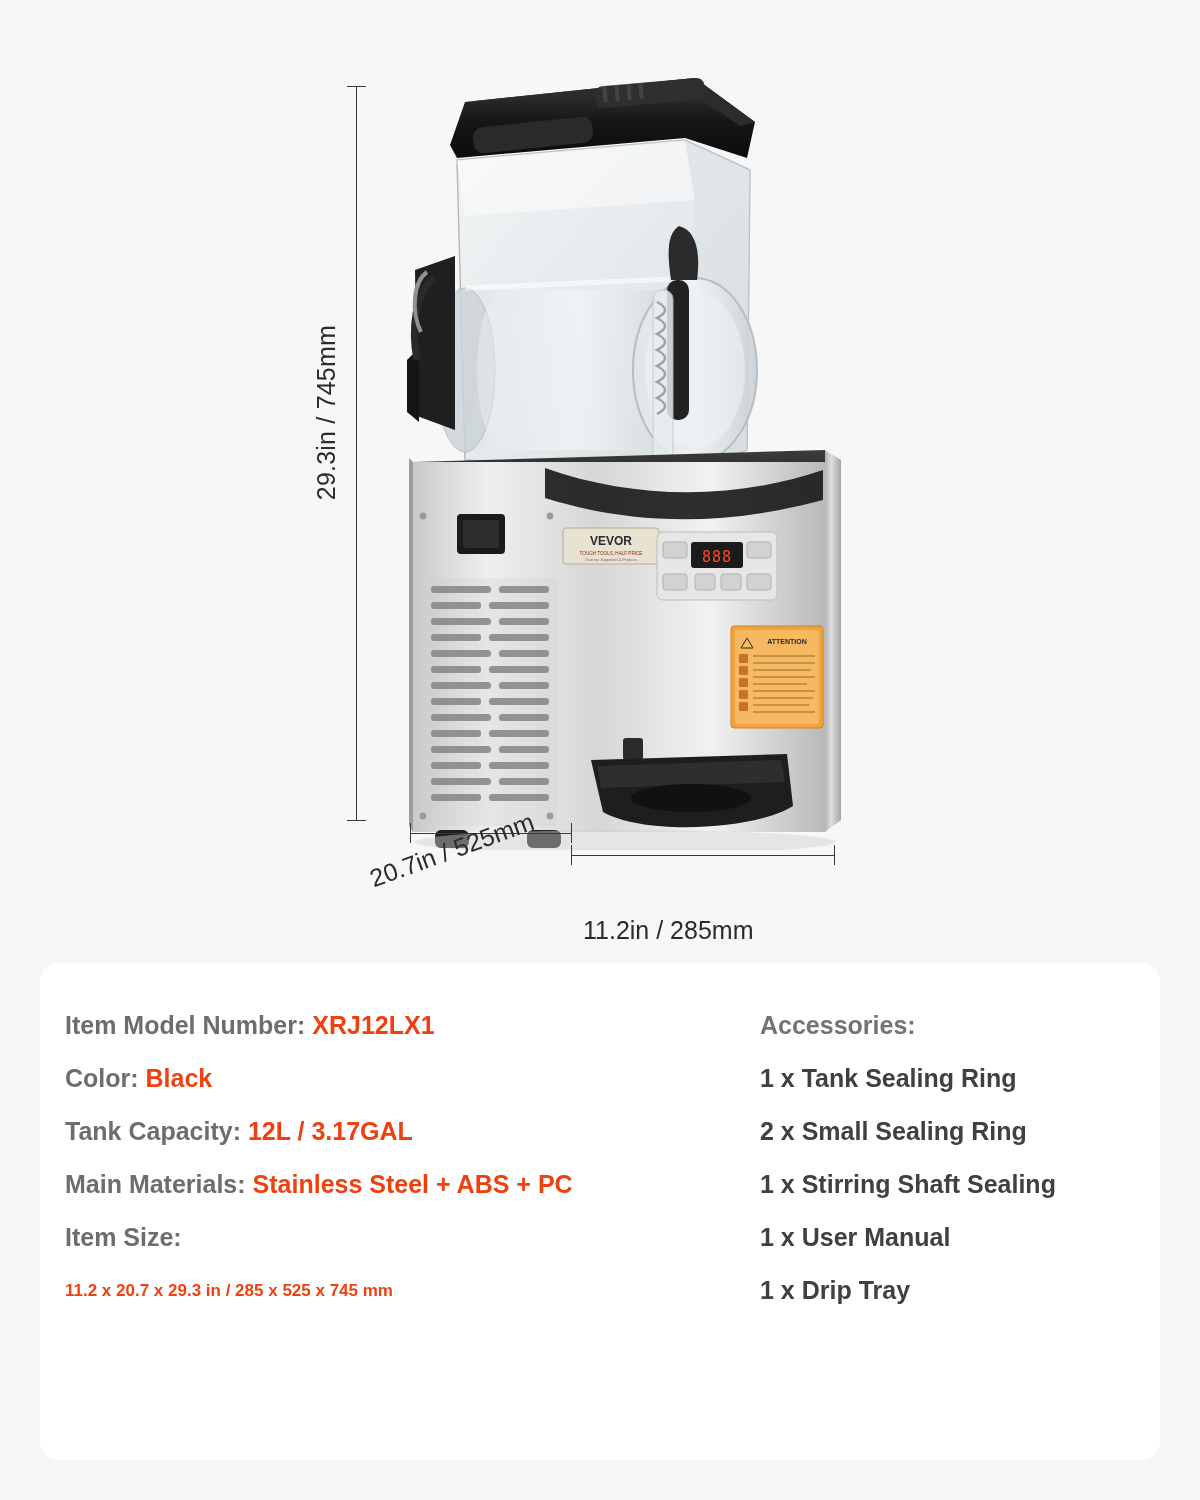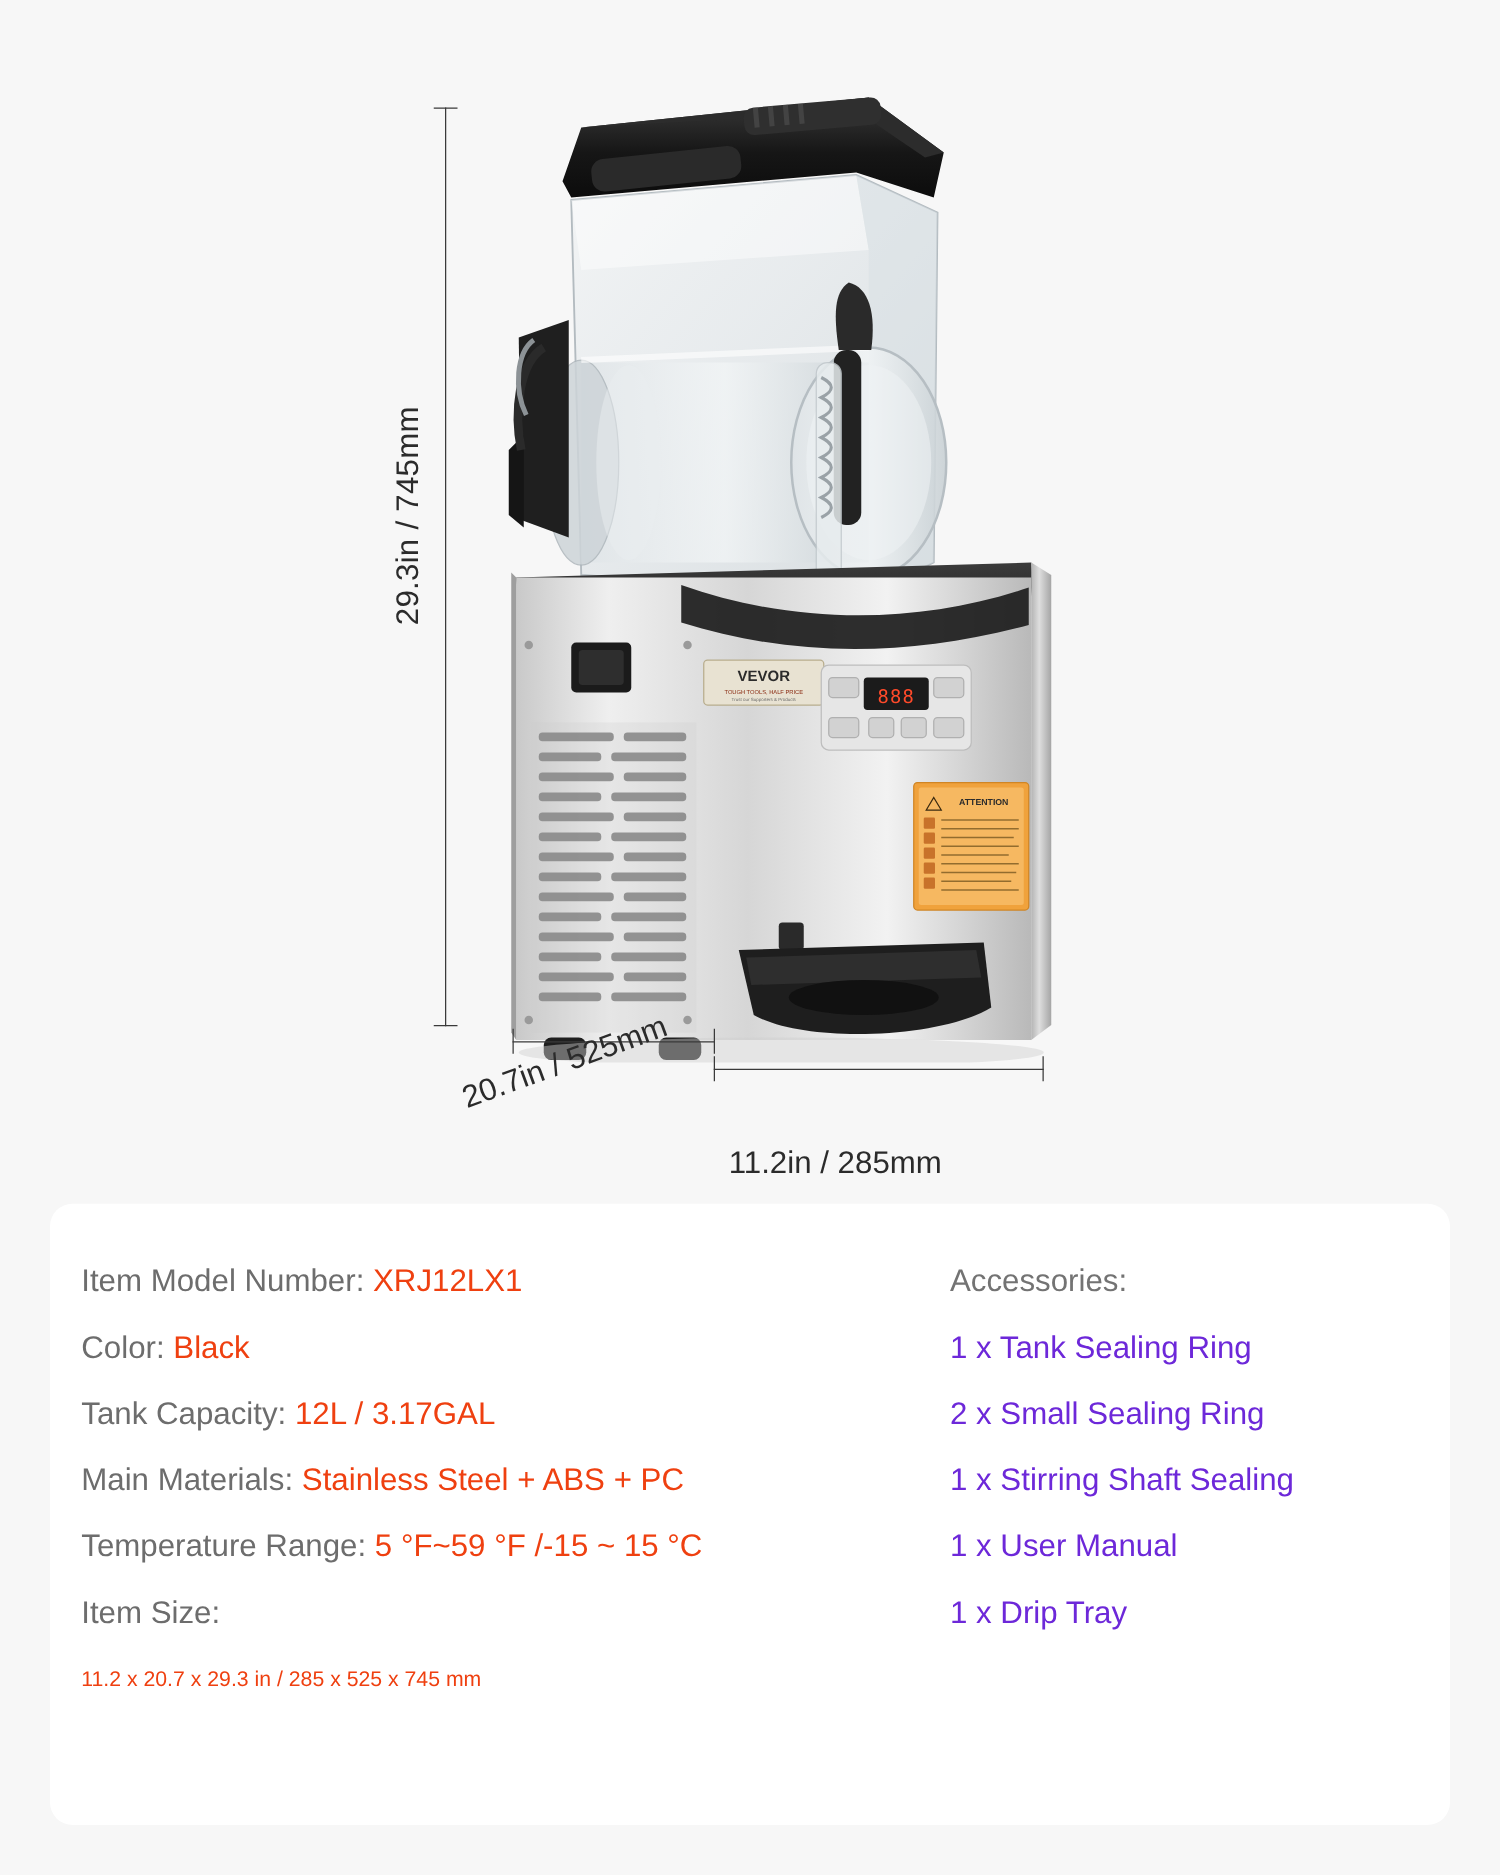--- a/index.html
+++ b/index.html
@@ -132,20 +132,21 @@
     width: 1120px;
     height: 497px;
     background: #ffffff;
     border-radius: 18px;
   }
   .spec-cols {
     display: flex;
     padding: 36px 0 0 0;
     height: 100%;
     box-sizing: border-box;
+    font-weight: bold;
   }
   .spec-left {
     width: 680px;
     padding-left: 25px;
     box-sizing: border-box;
   }
   .spec-right {
     flex: 1;
     padding-left: 40px;
     box-sizing: border-box;
@@ -166,21 +167,21 @@
     white-space: nowrap;
   }
   .acc-title {
     font-size: 25px;
     line-height: 53px;
     color: #737373;
   }
   .acc-item {
     font-size: 25px;
     line-height: 53px;
-    color: #6d28d9;
+    color: #404040;
   }
   .acc-item.wrap {
     line-height: 53px;
   }
 
   
   .machine {
     position: absolute;
     left: 395px;
     top: 30px;
@@ -393,24 +394,20 @@
       </div>
       <div class="spec-row">
         <span>Tank Capacity:</span>
         <span class="spec-val">12L  / 3.17GAL</span>
       </div>
       <div class="spec-row">
         <span>Main Materials:</span>
         <span class="spec-val">Stainless Steel + ABS + PC</span>
       </div>
       <div class="spec-row">
-        <span>Temperature Range:</span>
-        <span class="spec-val">5 °F~59 °F /-15 ~ 15 °C</span>
-      </div>
-      <div class="spec-row">
         <span>Item Size:</span>
       </div>
       <div class="spec-size-value">11.2 x 20.7 x 29.3 in / 285 x 525 x 745 mm</div>
     </div>
 
     <div class="spec-right">
       <div class="acc-title">Accessories:</div>
       <div class="acc-item">1 x Tank Sealing Ring</div>
       <div class="acc-item">2 x Small Sealing Ring</div>
       <div class="acc-item">1 x Stirring Shaft Sealing</div>

